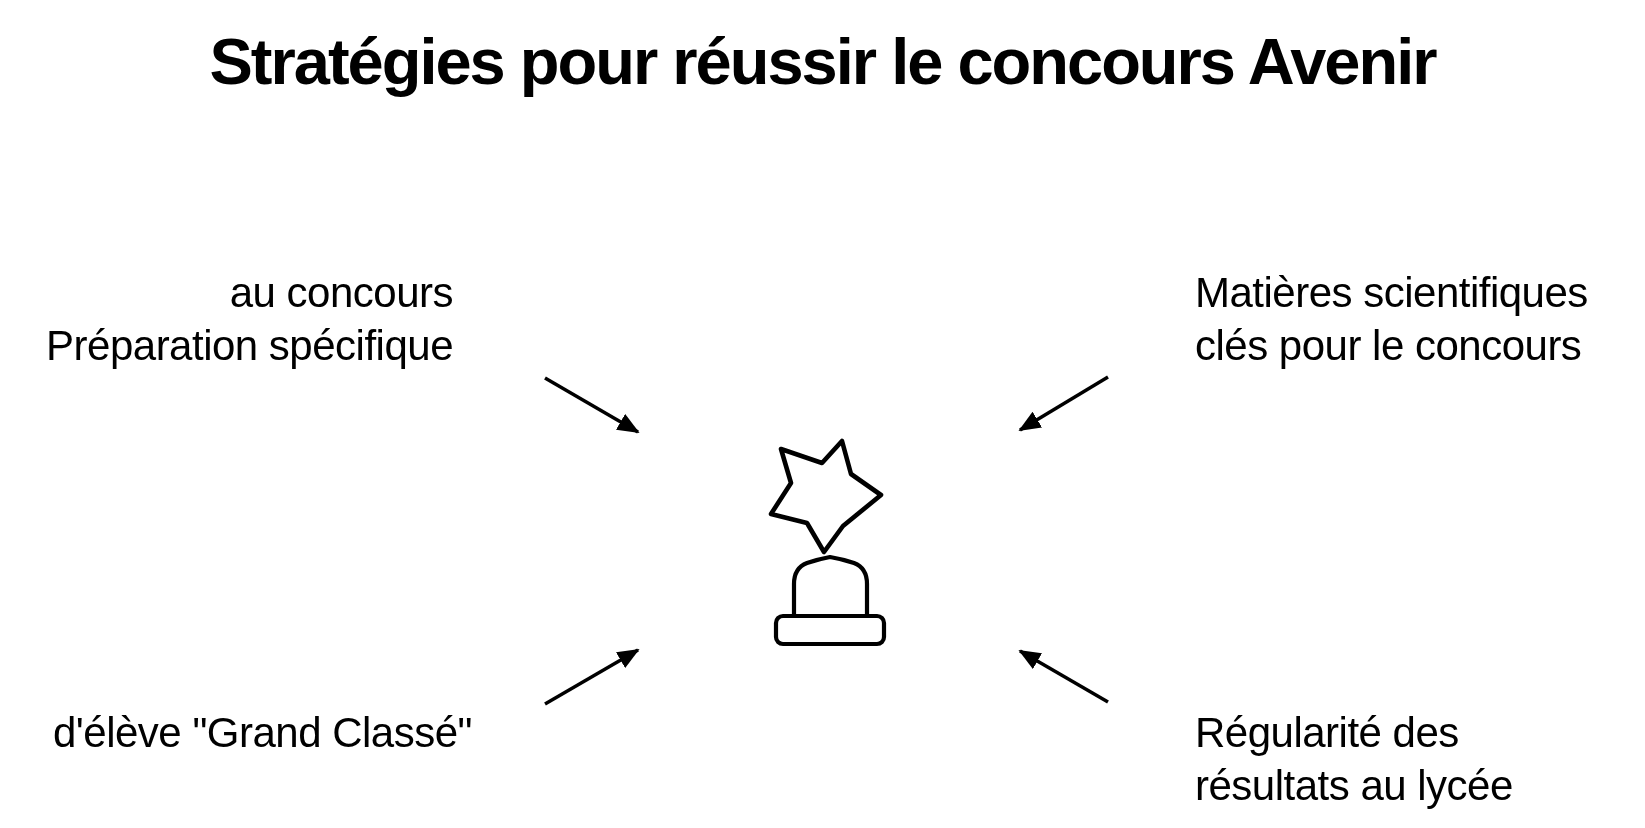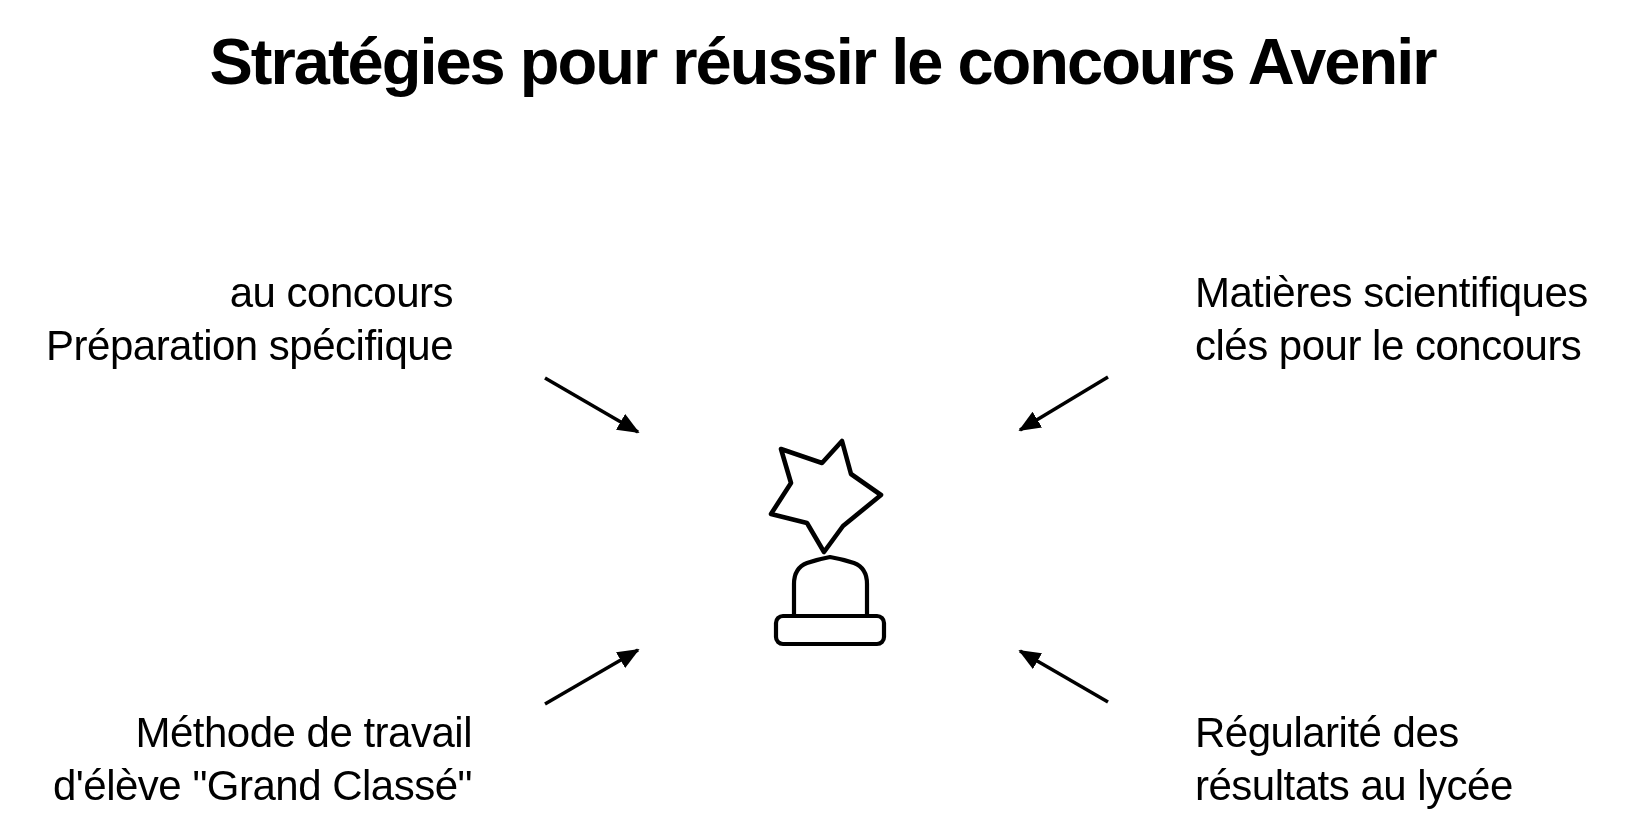--- a/index.html
+++ b/index.html
@@ -62,21 +62,20 @@
     <div class="line">au concours</div>
     <div class="line">Préparation spécifique</div>
   </div>
 
   <div class="node-label label-top-right">
     <div class="line">Matières scientifiques</div>
     <div class="line">clés pour le concours</div>
   </div>
 
   <div class="node-label label-bottom-left">
-    <div class="line">Méthode de travail</div>
     <div class="line">d'élève "Grand Classé"</div>
   </div>
 
   <div class="node-label label-bottom-right">
     <div class="line">Régularité des</div>
     <div class="line">résultats au lycée</div>
   </div>
 
   <svg class="diagram-graphics" viewBox="0 0 1645 828" xmlns="http://www.w3.org/2000/svg">
     <defs>

